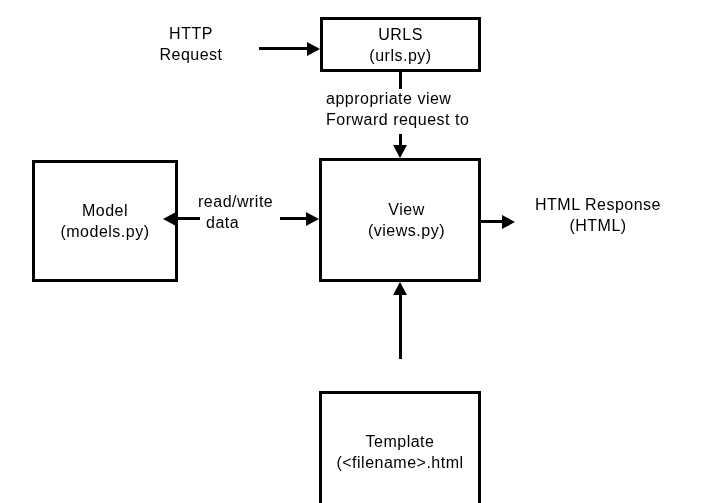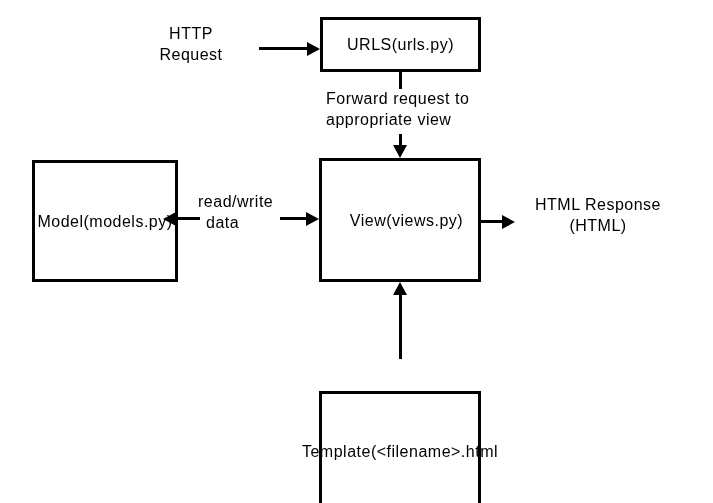--- a/index.html
+++ b/index.html
@@ -13,20 +13,21 @@
     letter-spacing: 0.5px;
     color: #000000;
     overflow: hidden;
   }
   .box {
     position: absolute;
     box-sizing: border-box;
     border: 3px solid #000000;
     background: #ffffff;
     display: flex;
+    flex-direction: column;
     align-items: center;
     justify-content: center;
     text-align: center;
     line-height: 21px;
   }
   .lbl {
     position: absolute;
     line-height: 21px;
     white-space: nowrap;
   }
@@ -67,22 +68,22 @@
   <div class="shaft" style="left:259px; top:47px; width:49px; height:3px;"></div>
   <div class="head right" style="left:307px; top:42px;"></div>
 
   <div class="box" style="left:320px; top:17px; width:161px; height:55px;">
     <span>URLS</span>
     <span>(urls.py)</span>
   </div>
 
   <div class="shaft" style="left:399px; top:72px; width:3px; height:17px;"></div>
   <div class="lbl" style="left:326px; top:88px;">
+    <div>appropriate view</div>
     <div>Forward request to</div>
-    <div>appropriate view</div>
   </div>
   <div class="shaft" style="left:399px; top:134px; width:3px; height:13px;"></div>
   <div class="head down" style="left:393px; top:145px;"></div>
 
   <div class="box" style="left:32px; top:160px; width:146px; height:122px;">
     <span>Model</span>
     <span>(models.py)</span>
   </div>
 
   <div class="box" style="left:319px; top:158px; width:162px; height:124px;padding-left:13px;">

